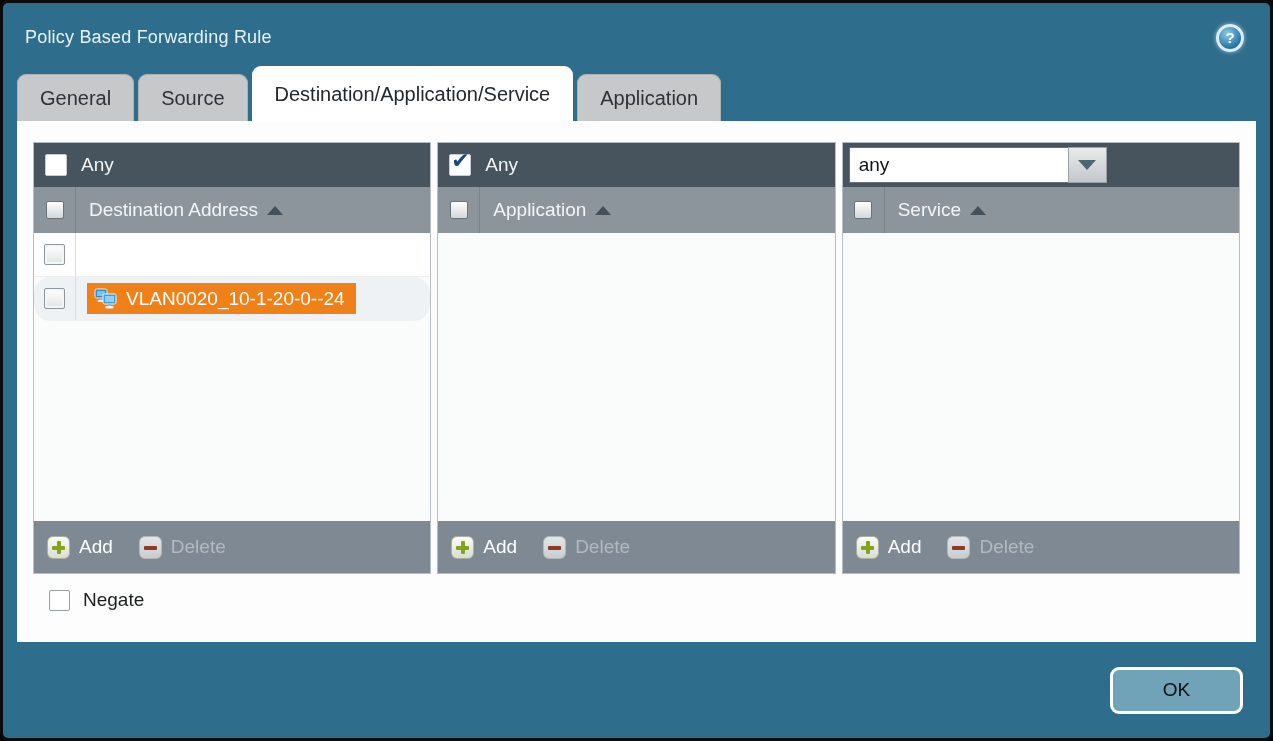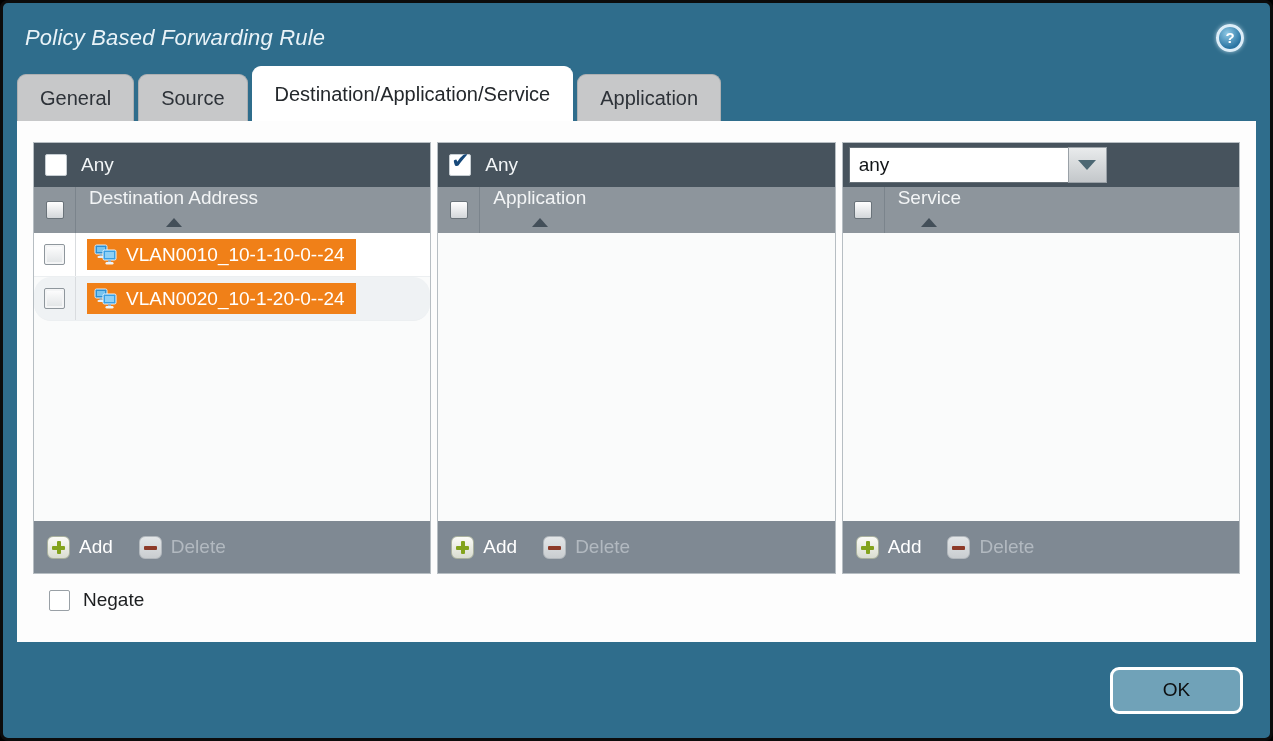--- a/index.html
+++ b/index.html
@@ -21,23 +21,22 @@
   .titlebar {
     height: 63px;
     display: flex;
     align-items: center;
     justify-content: space-between;
     padding: 6px 26px 0 22px;
     flex: 0 0 auto;
   }
   .title {
     color: #e9f3f8;
-    font-size: 22px;
+    font-size: 18px;
     letter-spacing: .2px;
-    font-style: italic;
   }
   .help-icon {
     width: 28px; height: 28px;
     border-radius: 50%;
     background: radial-gradient(circle at 38% 30%, #8ec9e6, #2a74a2 70%);
     border: 3px solid #dcedf8;
     box-shadow: 0 0 4px rgba(220,238,250,.7);
     color: #fff;
     font-size: 15px;
     font-weight: bold;
@@ -111,21 +110,20 @@
   .cb-cell {
     width: 42px;
     flex: 0 0 auto;
     display: flex; align-items: center; justify-content: center;
     border-right: 1px solid #7b848c;
   }
   .colhead-label {
     display: flex; align-items: center;
     padding-left: 13px;
     gap: 9px;
-    flex-direction: column;
   }
   .sort-arrow {
     width: 0; height: 0;
     border-left: 8px solid transparent;
     border-right: 8px solid transparent;
     border-bottom: 9px solid #434f59;
     display: inline-block;
   }
   .panel-body { flex: 1 1 auto; background: #fafbfb; overflow: hidden; }
   .list-row {
@@ -327,33 +325,20 @@
           </span>
           <span class="colhead-label">
             <span>Destination Address</span>
             <span class="sort-arrow"></span>
           </span>
         </div>
         <div class="panel-body">
           <div class="list-row">
             <span class="row-cb-cell">
               <span class="cb cb-row"></span>
-            </span>
-            <span class="chip">
-              <svg class="net-icon" viewBox="0 0 25 21">
-                <rect x="1" y="1" width="12" height="9" rx="1.5" fill="#2e8fd0" stroke="#dff0fb" stroke-width="1"></rect>
-                <rect x="3" y="3" width="8" height="5" fill="#79c4ef"></rect>
-                <rect x="5.5" y="10" width="3" height="2" fill="#9fb3c2"></rect>
-                <rect x="3.5" y="12" width="7" height="2" rx="1" fill="#e6eef5"></rect>
-                <rect x="9" y="6" width="13" height="10" rx="1.5" fill="#3aa0e4" stroke="#eaf5fd" stroke-width="1"></rect>
-                <rect x="11" y="8" width="9" height="6" fill="#8ed0f6"></rect>
-                <rect x="14" y="16" width="3" height="2" fill="#9fb3c2"></rect>
-                <rect x="11.5" y="18" width="8" height="2.5" rx="1.2" fill="#eef4f9"></rect>
-              </svg>
-              <span>VLAN0010_10-1-10-0--24</span>
             </span>
           </div>
           <div class="list-row alt">
             <span class="row-cb-cell">
               <span class="cb cb-row"></span>
             </span>
             <span class="chip">
               <svg class="net-icon" viewBox="0 0 25 21">
                 <rect x="1" y="1" width="12" height="9" rx="1.5" fill="#2e8fd0" stroke="#dff0fb" stroke-width="1"></rect>
                 <rect x="3" y="3" width="8" height="5" fill="#79c4ef"></rect>

